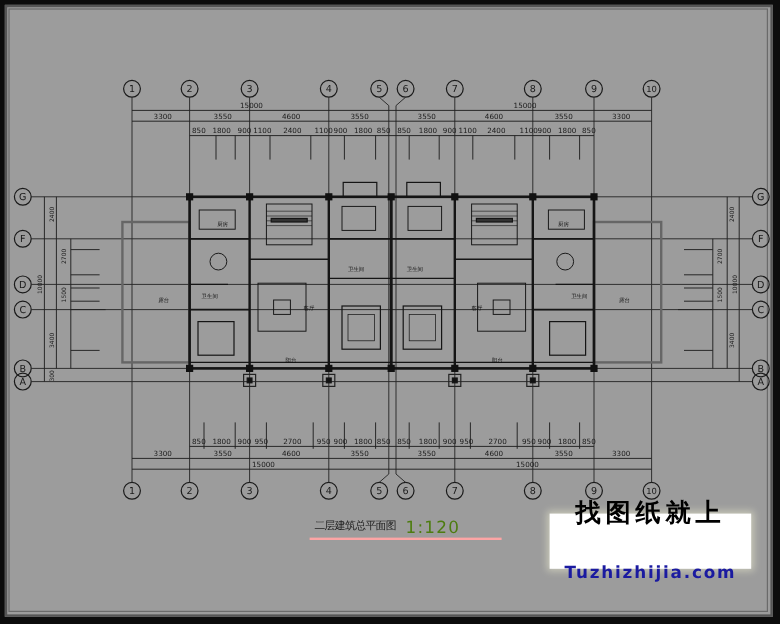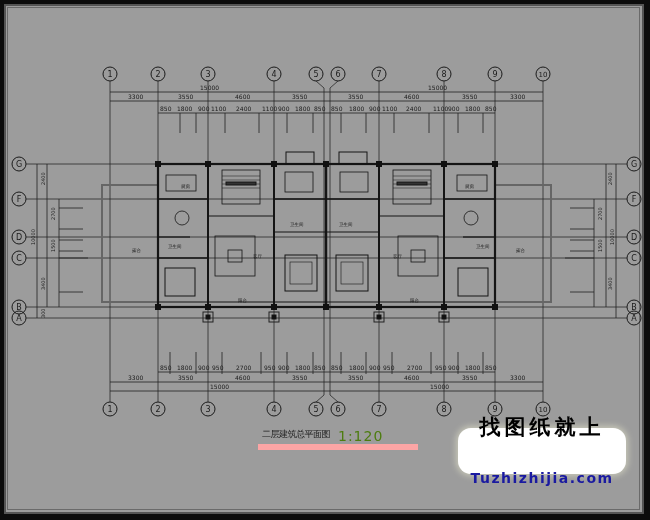--- a/index.html
+++ b/index.html
@@ -19,31 +19,31 @@
       box-sizing: border-box;
     }
     .inner-border {
       position: absolute; left: 7px; top: 7px; width: 633px; height: 503px;
       border: 1px solid #6a6a6a; box-sizing: border-box; pointer-events: none;
     }
     svg.plan { position: absolute; left: 0; top: 0; }
     svg text { font-family: "DejaVu Sans", sans-serif; }
     .title-block {
       position: absolute; left: 258px; top: 430px; width: 160px; height: 20px;
-      border-bottom: 6px solid #fca5a5;
+      border-bottom: 2px solid #fca5a5;
       display: flex; align-items: flex-end; gap: 8px; padding-left: 4px;
       box-sizing: border-box;
     }
     .title-text { font-size: 9px; color: #1c1c1c; letter-spacing: -0.5px; padding-bottom: 3px; }
     .scale-text { font-family: "DejaVu Sans", sans-serif; font-size: 14px; color: #4d7c0f; letter-spacing: 1px; padding-bottom: 0; }
     .watermark {
       position: absolute; left: 458px; top: 428px; width: 168px; height: 46px;
       background: #ffffff;
       box-shadow: 0 0 6px 2px rgba(255,255,220,0.45);
-      display: flex; flex-direction: column; align-items: center; justify-content: center; border-radius: 13px;
+      display: flex; flex-direction: column; align-items: center; justify-content: center;
     }
     .wm-cn { font-size: 21px; font-weight: bold; color: #000; letter-spacing: 4px; line-height: 22px; }
     .wm-en { font-family: "DejaVu Sans", sans-serif; font-size: 14px; font-weight: bold; color: #1a1aa0; letter-spacing: 1.5px; line-height: 18px; margin-top: 31px; }
   </style>
 </head>
 <body>
 
 <div class="frame"></div>
 <div class="sheet"></div>
 <div class="inner-border"></div>

